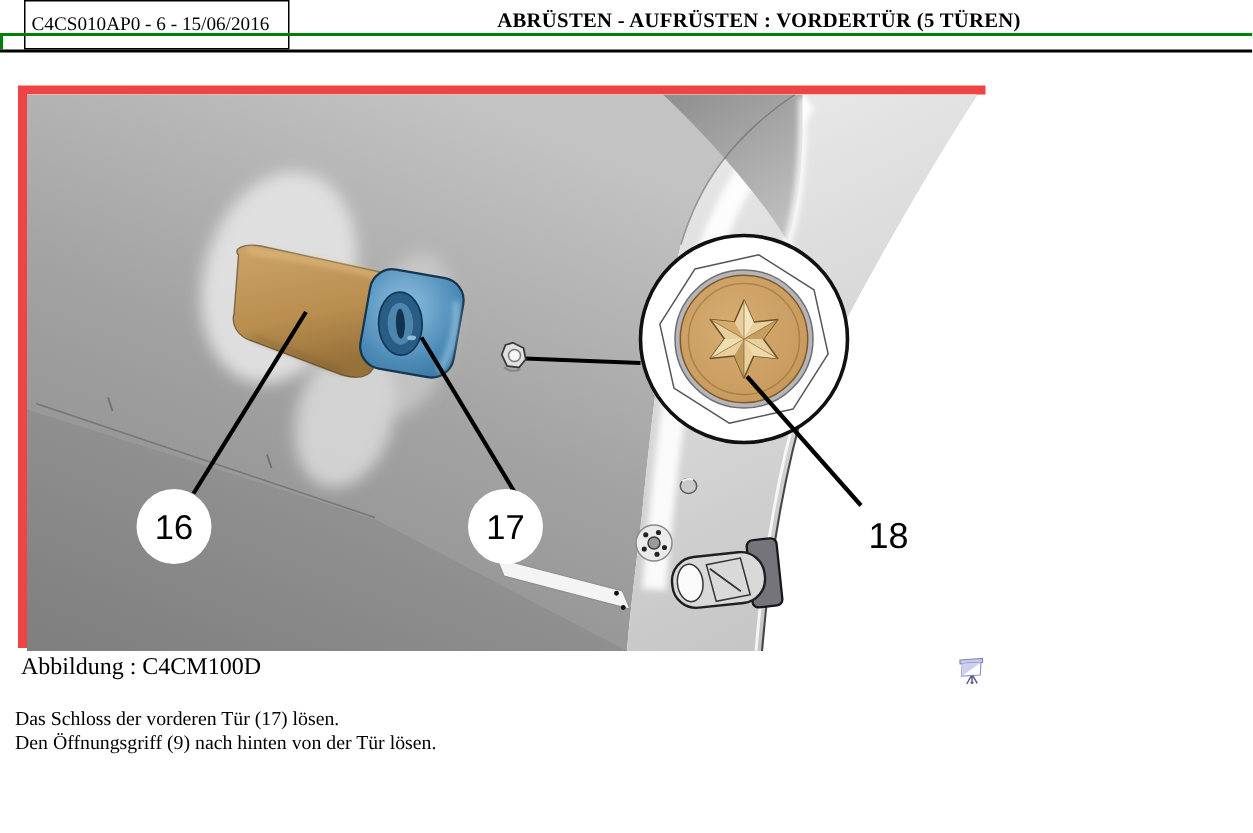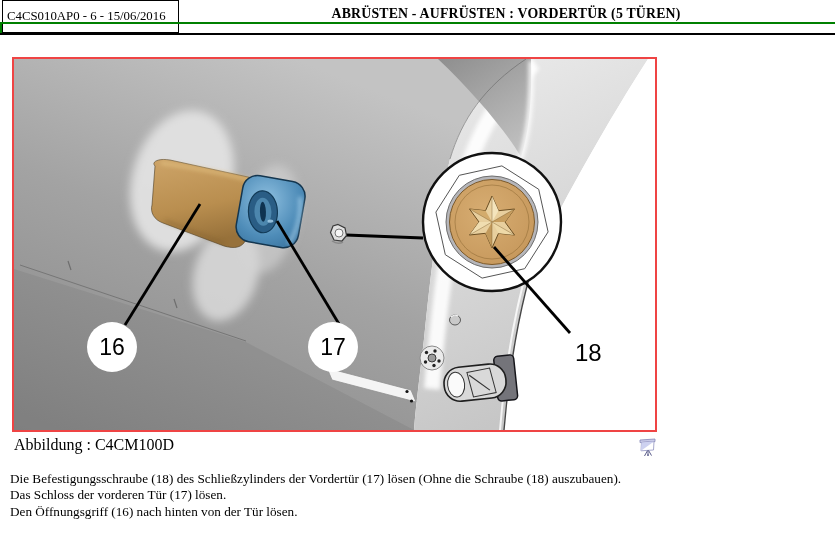--- a/index.html
+++ b/index.html
@@ -1,29 +1,29 @@
 <!DOCTYPE html>
 <html><head>
 <meta charset="utf-8">
 <style>
   html,body{margin:0;padding:0;background:#fff;}
   .page{position:relative;width:835px;height:555px;background:#fff;overflow:hidden;
         font-family:"Liberation Serif","DejaVu Serif",serif;color:#000;}
   
-  .doc-ref-box{position:absolute;left:2px;top:0;width:177px;height:33px;border:1px solid #000;
+  .doc-ref-box{position:absolute;left:16px;top:0;width:177px;height:33px;border:1px solid #000;
                box-sizing:border-box;display:flex;align-items:center;padding-left:4px;
                font-size:12.8px;background:#fff;}
   .header-title{position:absolute;left:177px;right:0;top:6px;height:20px;text-align:center;
                 font-weight:bold;font-size:13.8px;letter-spacing:.2px;}
   .rule-green{position:absolute;left:0;right:0;top:22px;height:2px;}
   .rule-green-left{position:absolute;left:0;top:24px;width:2px;height:9px;}
   .rule-black{position:absolute;left:0;right:0;top:33px;height:2px;background:#000;}
   
   .figure-frame{position:absolute;left:12px;top:57px;width:645px;height:375px;
-                border:2px solid #ef4444;box-sizing:border-box;background:#fff;text-align:center;}
+                border:6px solid #ef4444;box-sizing:border-box;background:#fff;text-align:center;}
   .figure-caption{position:absolute;left:14px;top:436px;font-size:16px;}
   .figure-icon{position:absolute;left:638px;top:438px;width:20px;height:21px;cursor:pointer;}
   
   .instructions{position:absolute;left:10px;top:471px;right:6px;font-size:13.2px;line-height:16.4px;}
   .svg-label{font-family:"Liberation Sans","DejaVu Sans",sans-serif;}
 </style>
 </head>
 <body>
 
 <div class="page">
@@ -177,18 +177,17 @@
   <div class="figure-caption">Abbildung : C4CM100D</div>
   <svg class="figure-icon" viewBox="0 0 20 21">
     <polygon points="2,2 17,1 17,3.6 2,4.6" fill="#c9cbe8" stroke="#8688b8" stroke-width="0.8"></polygon>
     <polygon points="3.5,4.4 16,3.6 15.5,12 3,12.8" fill="#ffffff" stroke="#9093c0" stroke-width="0.8"></polygon>
     <polygon points="3.5,4.4 16,3.6 3,12.8" fill="#cdd1f0"></polygon>
     <path d="M9.5,12.6 L6.5,18 M10.5,12.4 L13.5,17.6 M10,12.5 L10,16" stroke="#5a5c8a" stroke-width="1" fill="none"></path>
     <circle cx="10" cy="17" r="1" fill="#5a5c8a"></circle>
   </svg>
 
   <div class="instructions">
-    <div>Die Befestigungsschraube (18) des Schließzylinders der Vordertür (17) lösen (Ohne die Schraube (18) auszubauen).</div>
     <div>Das Schloss der vorderen Tür (17) lösen.</div>
-    <div>Den Öffnungsgriff (16) nach hinten von der Tür lösen.</div>
+    <div>Den Öffnungsgriff (9) nach hinten von der Tür lösen.</div>
   </div>
 
 </div>
 
 </body></html>

